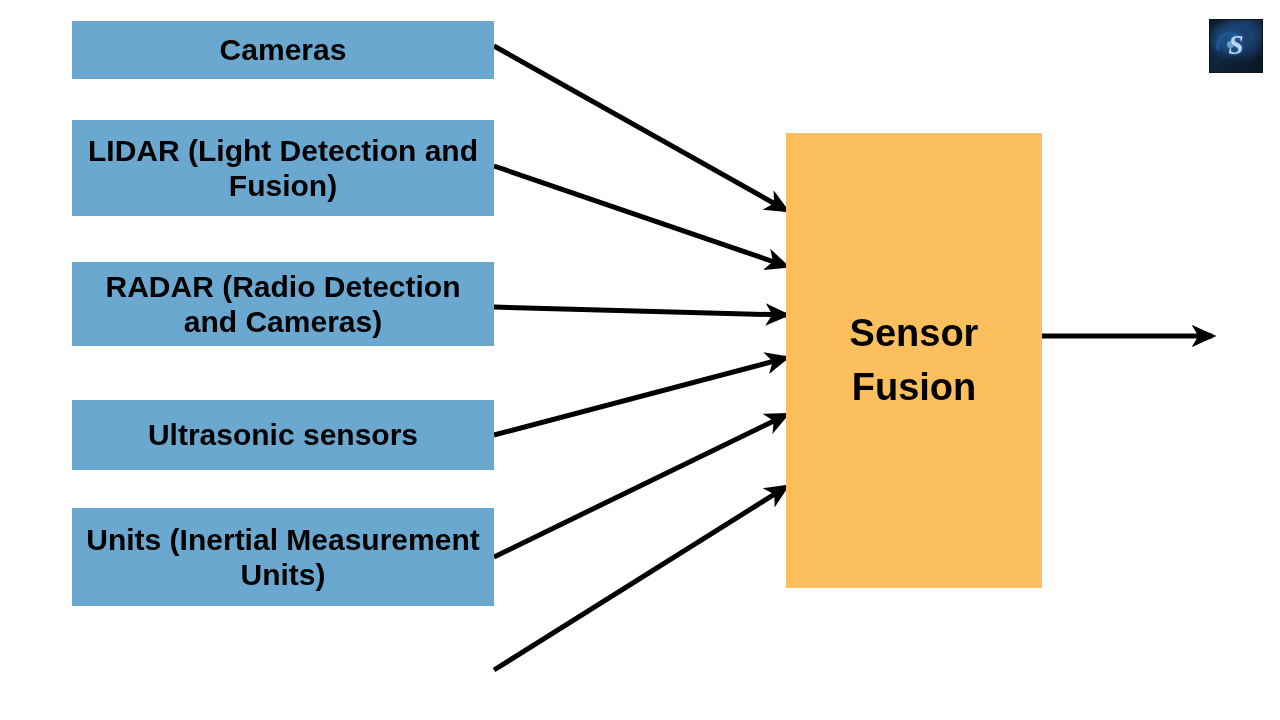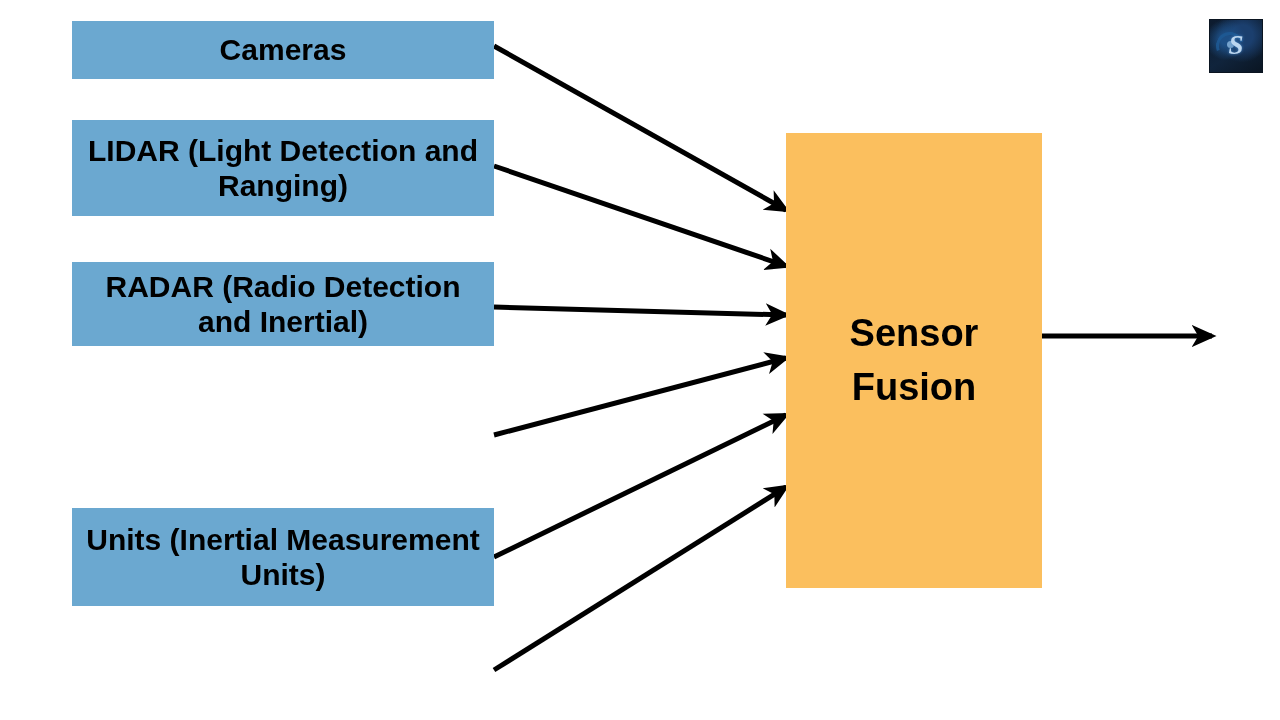--- a/index.html
+++ b/index.html
@@ -130,27 +130,30 @@
         <line class="edge-line" x1="494" y1="670" x2="786" y2="487" marker-end="url(#arrowhead)"></line>
         <line class="edge-line" x1="1002" y1="336" x2="1212" y2="336" marker-end="url(#arrowhead)"></line>
       </g>
   </svg>
 
   <div class="node sensor-node" style="left: 72px; top: 21px; width: 422px; height: 58px;">
     <span class="label">Cameras</span>
   </div>
 
   <div class="node sensor-node" style="left: 72px; top: 120px; width: 422px; height: 96px;">
-    <span class="label">LIDAR (Light Detection and Ranging)</span>
+    <span class="label">LIDAR (Light Detection and Fusion)</span>
   </div>
 
   <div class="node sensor-node" style="left: 72px; top: 262px; width: 422px; height: 84px;">
-    <span class="label">RADAR (Radio Detection and Inertial)</span>
+    <span class="label">RADAR (Radio Detection and Cameras)</span>
   </div>
 
+  <div class="node sensor-node" style="left: 72px; top: 400px; width: 422px; height: 70px;">
+    <span class="label">Ultrasonic sensors</span>
+  </div>
 
   <div class="node sensor-node" style="left: 72px; top: 508px; width: 422px; height: 98px;">
     <span class="label">Units (Inertial Measurement Units)</span>
   </div>
 
 
   <div class="node fusion-node" style="left: 786px; top: 133px; width: 256px; height: 455px;">
     <div>
       <span>Sensor</span><br>
       <span>Fusion</span>

